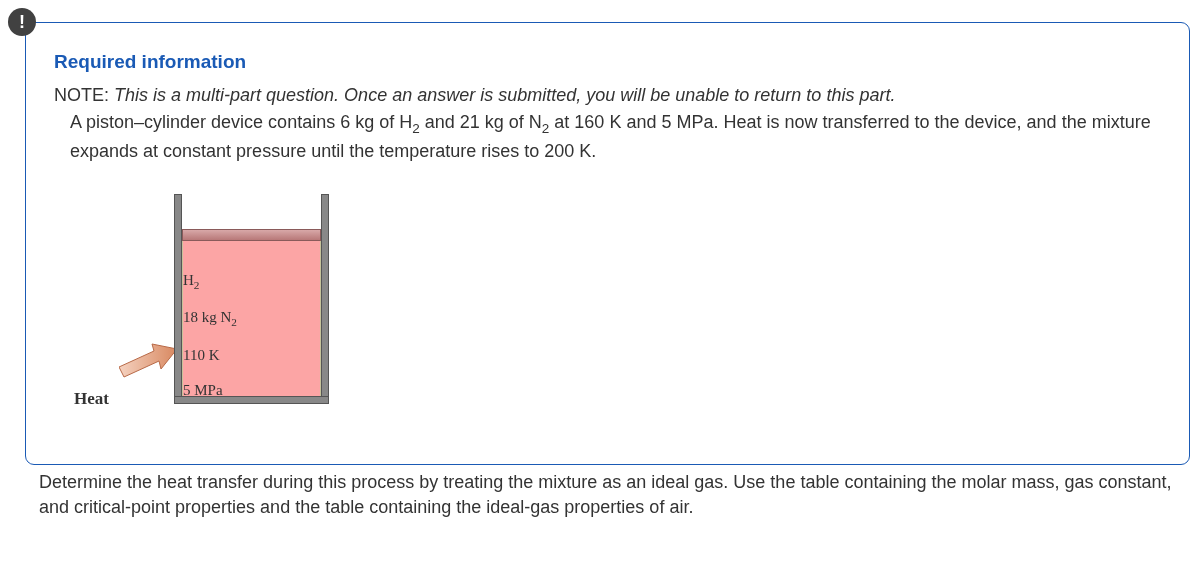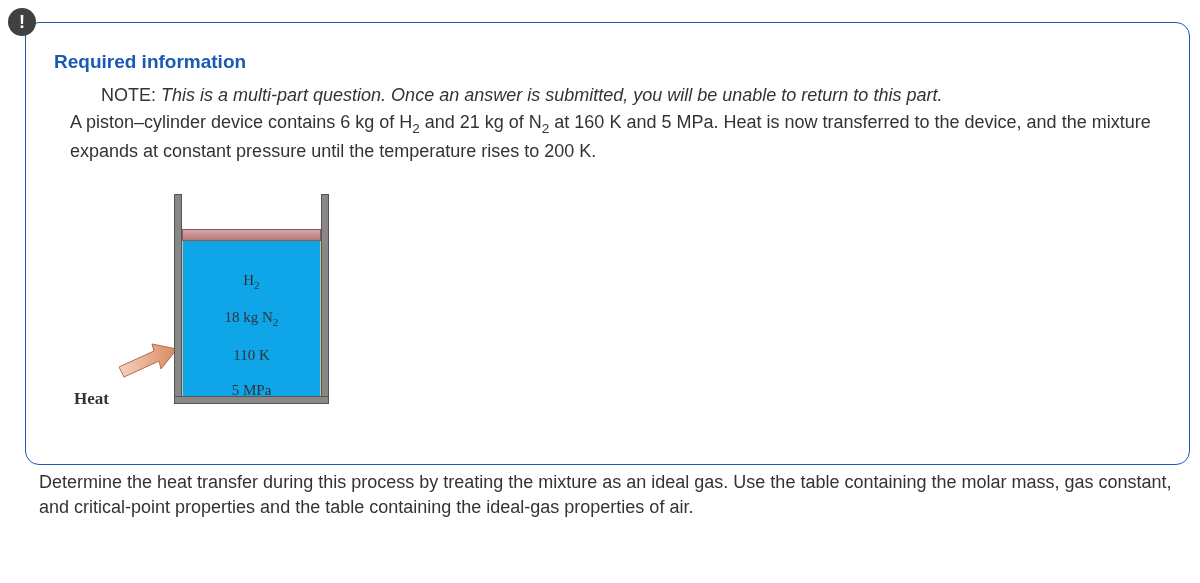--- a/index.html
+++ b/index.html
@@ -29,33 +29,32 @@
     font-weight: bold;
     font-size: 18px;
     z-index: 10;
   }
   .info-box {
     position: absolute;
     top: 22px;
     left: 25px;
     right: 10px;
     border: 1.5px solid #1a5ab5;
-    border-radius: 14px;
+    border-radius: 9px;
     padding: 28px 28px 40px 28px;
   }
   .req-title {
     color: #1a5ab5;
     font-weight: bold;
     font-size: 19px;
     margin-bottom: 10px;
   }
   .note-line {
     margin-bottom: 2px;
     line-height: 1.4;
-    margin-left: 47px;
   }
   .note-label { color: #333; }
   .note-italic { font-style: italic; color: #333; }
   .body-text { line-height: 1.4; color: #333; margin-left: 16px; }
   sub { font-size: 0.75em; vertical-align: sub; }
 
   .diagram-area {
     position: relative;
     margin-top: 30px;
     margin-left: 20px;
@@ -111,26 +110,25 @@
     height: 12px;
     background: linear-gradient(#d8a8a8, #b87878);
     border: 1px solid #8a5a5a;
   }
   .gas {
     position: absolute;
     top: 47px;
     left: 8px;
     right: 8px;
     bottom: 8px;
-    background: #0ea5e9;
+    background: #fca5a5;
     border-left: 1px solid #c5c29a;
     border-right: 1px solid #c5c29a;
     display: flex;
     flex-direction: column;
-    align-items: center;
     justify-content: center;
     font-family: "Times New Roman", Times, serif;
     font-size: 15px;
     line-height: 1.3;
     color: #333;
     padding-top: 35px;
     gap: 16px;
   }
   .gas-line { white-space: nowrap; }
 

